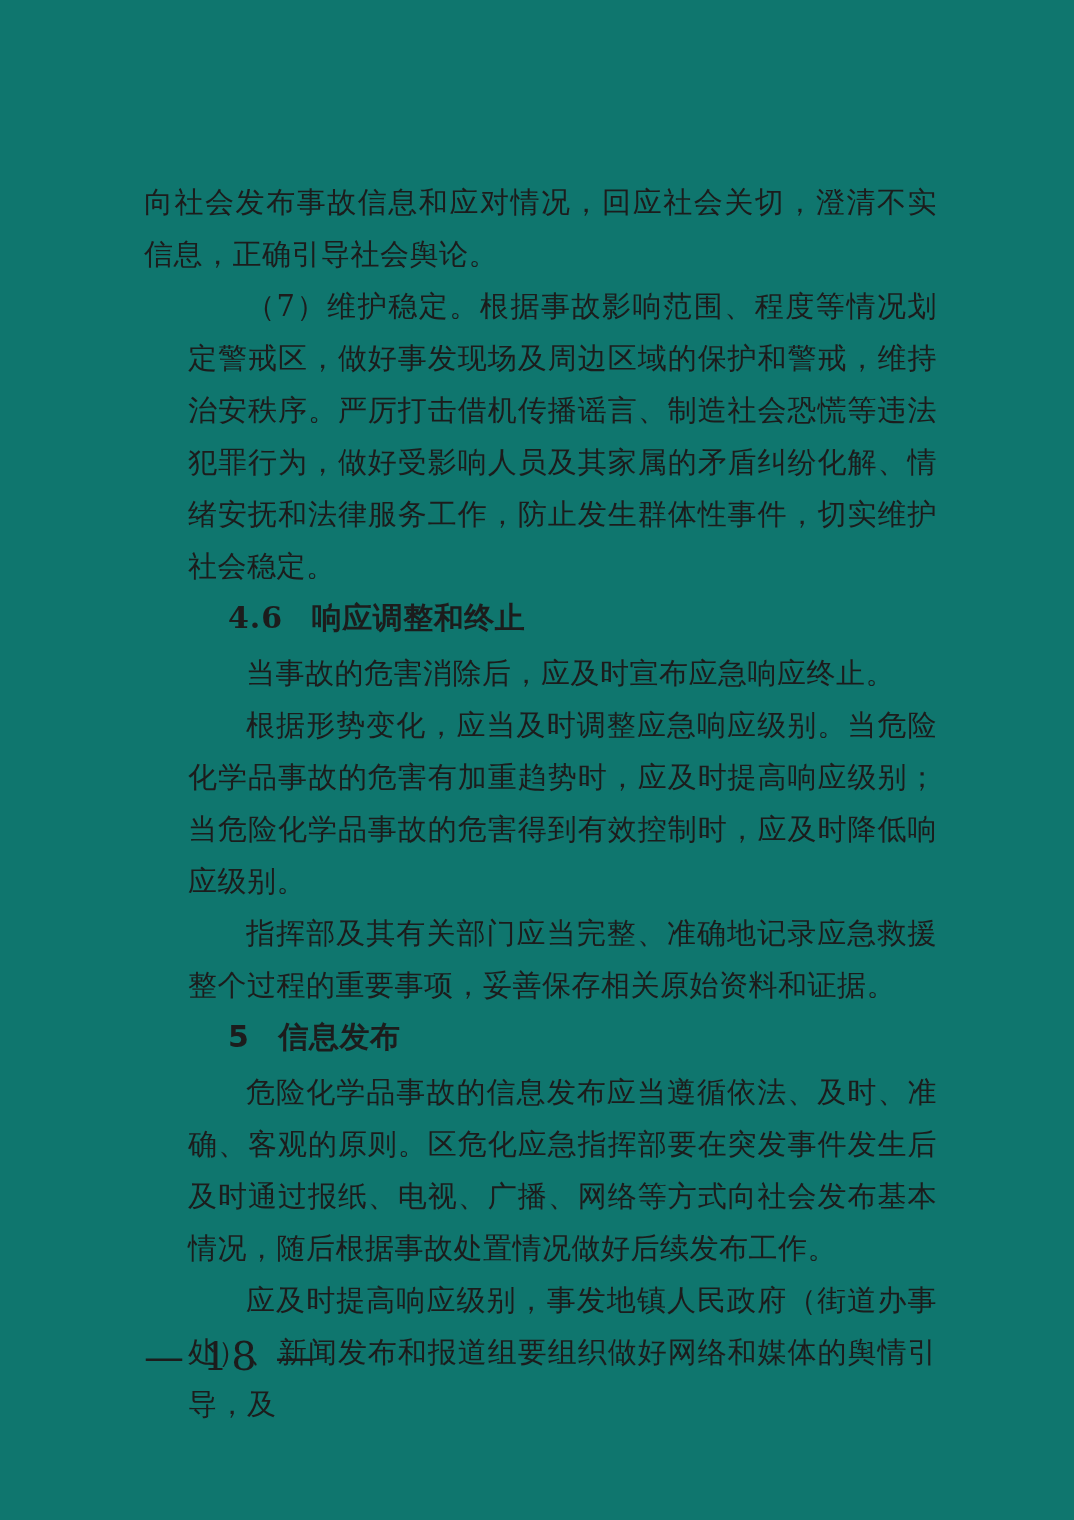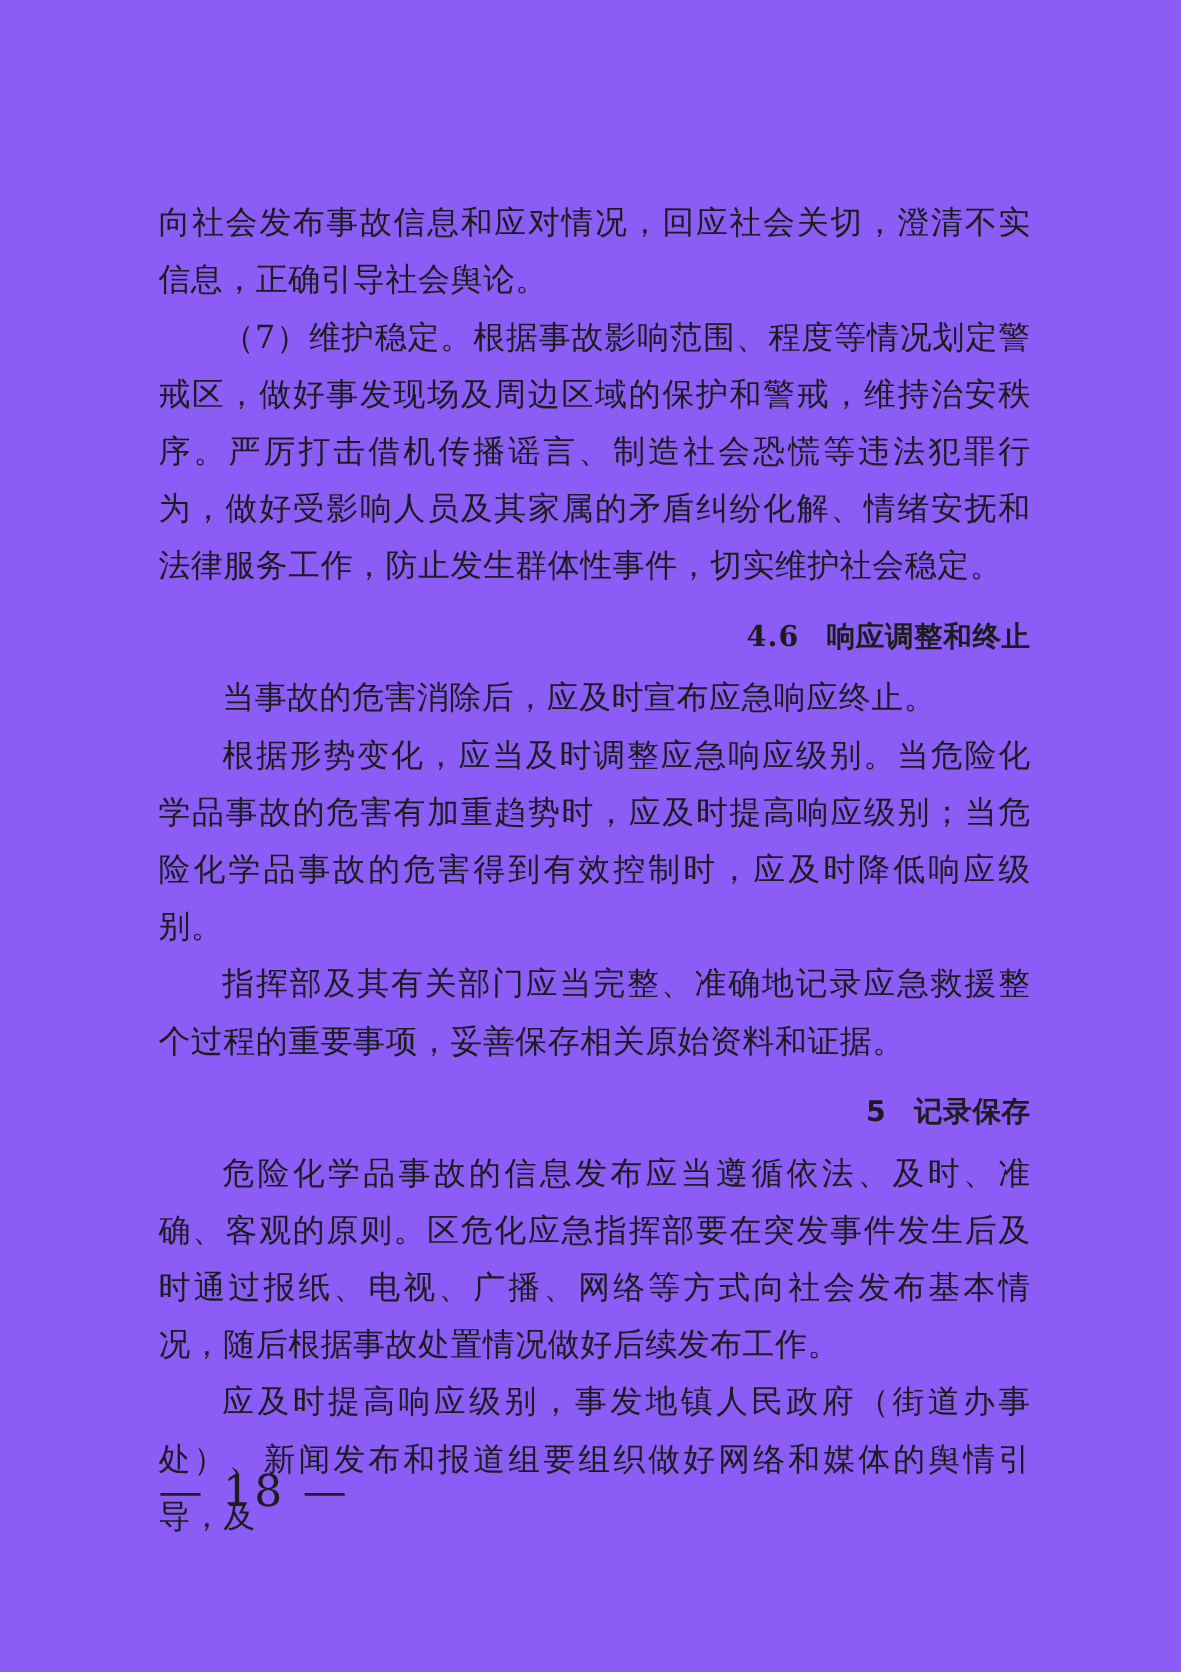--- a/index.html
+++ b/index.html
@@ -4,47 +4,48 @@
 <style>
   html, body {
     margin: 0;
     padding: 0;
     background: #ffffff;
   }
   .page {
     position: relative;
     width: 1074px;
     height: 1520px;
-    background: #8b5cf6;
+    background: #0f766e;
     overflow: hidden;
   }
   .content {
     position: absolute;
     left: 144px;
     top: 176px;
     width: 793px;
     color: #1c1c1c;
     font-family: "DejaVu Serif", "Liberation Serif", serif;
     font-size: 29px;
     line-height: 52px;
     text-align: justify;
     text-justify: inter-character;
     letter-spacing: 0.5px;
   }
   .content p {
     margin: 0;
   }
   .content p.indent {
     text-indent: 2em;
+    margin-left: 44px;
   }
   .heading {
-    margin: 13px 0 3px 0;
-    font-size: 26px;
+    margin: 0 0 3px 0;
+    font-size: 30px;
     line-height: 52px;
-    text-align: right;
+    text-align: left;
     text-indent: 1.4em;
   }
   .heading-song {
     font-family: "DejaVu Serif", "Liberation Serif", serif;
     font-weight: 600;
   }
   .heading-hei {
     font-family: "DejaVu Sans", "Liberation Sans", sans-serif;
     font-weight: 700;
   }
@@ -81,21 +82,21 @@
     </h3>
 
     <p class="body-text indent">当事故的危害消除后，应及时宣布应急响应终止。</p>
 
     <p class="body-text indent">根据形势变化，应当及时调整应急响应级别。当危险化学品事故的危害有加重趋势时，应及时提高响应级别；当危险化学品事故的危害得到有效控制时，应及时降低响应级别。</p>
 
 
     <p class="body-text indent">指挥部及其有关部门应当完整、准确地记录应急救援整个过程的重要事项，妥善保存相关原始资料和证据。</p>
 
     <h2 class="heading heading-hei">
-      <span class="h-num">5</span><span class="h-title">记录保存</span>
+      <span class="h-num">5</span><span class="h-title">信息发布</span>
     </h2>
 
     <p class="body-text indent">危险化学品事故的信息发布应当遵循依法、及时、准确、客观的原则。区危化应急指挥部要在突发事件发生后及时通过报纸、电视、广播、网络等方式向社会发布基本情况，随后根据事故处置情况做好后续发布工作。</p>
 
     <p class="body-text indent">应及时提高响应级别，事发地镇人民政府（街道办事处）、新闻发布和报道组要组织做好网络和媒体的舆情引导，及</p>
 
   </main>
 
   <div class="page-number">— 18 —</div>
 

